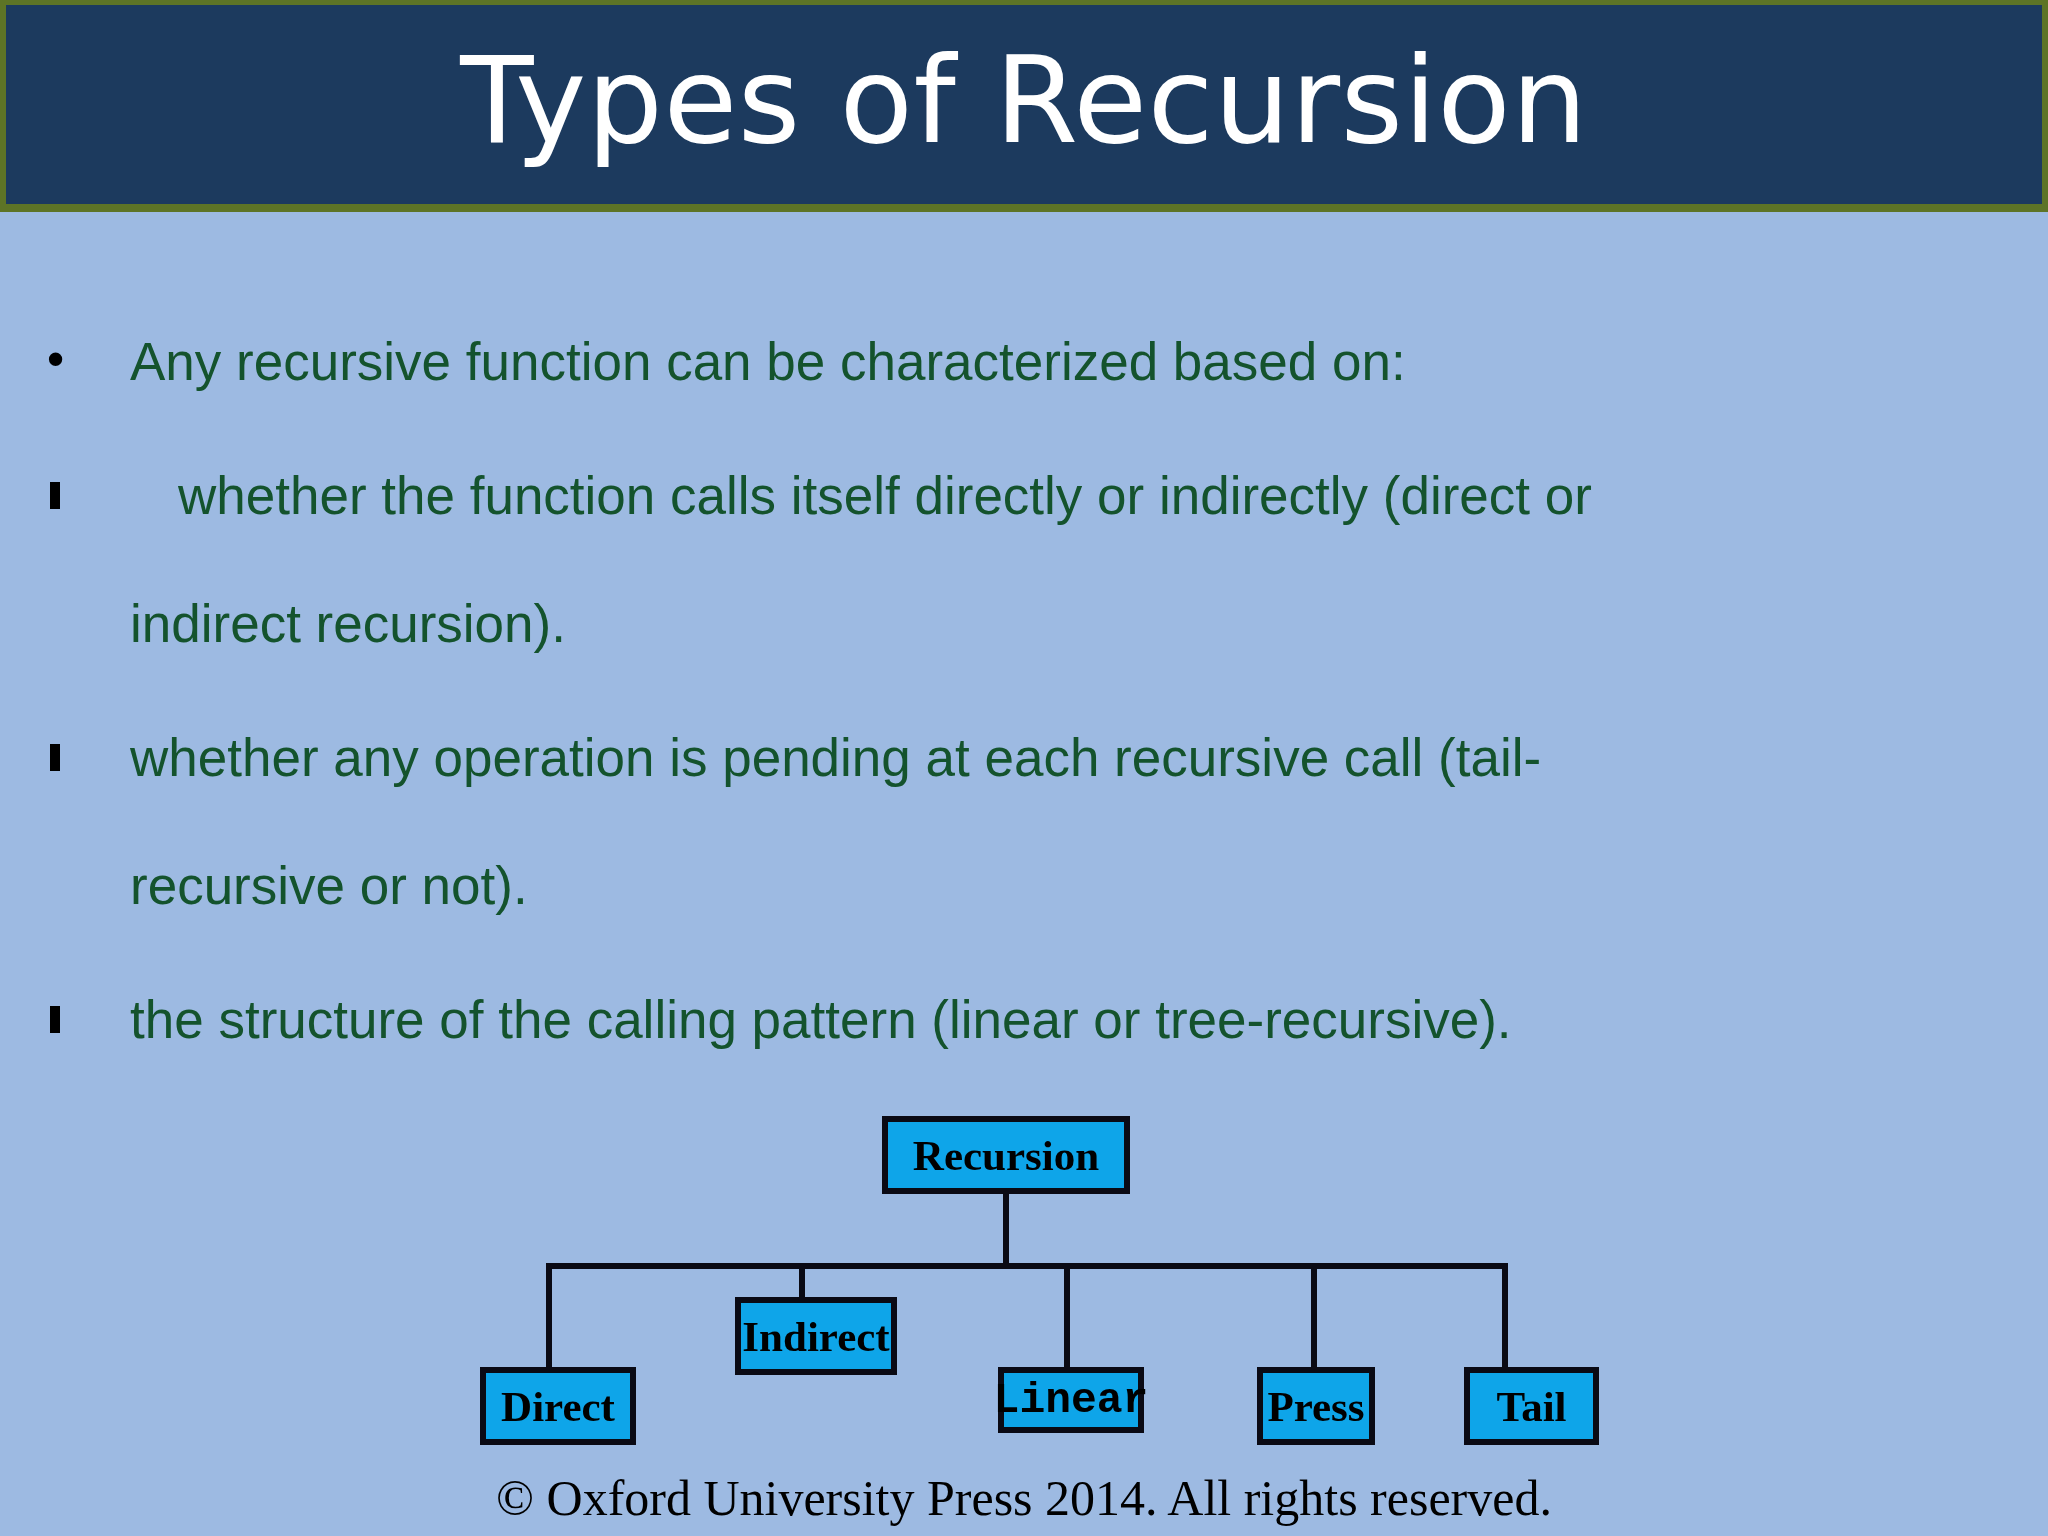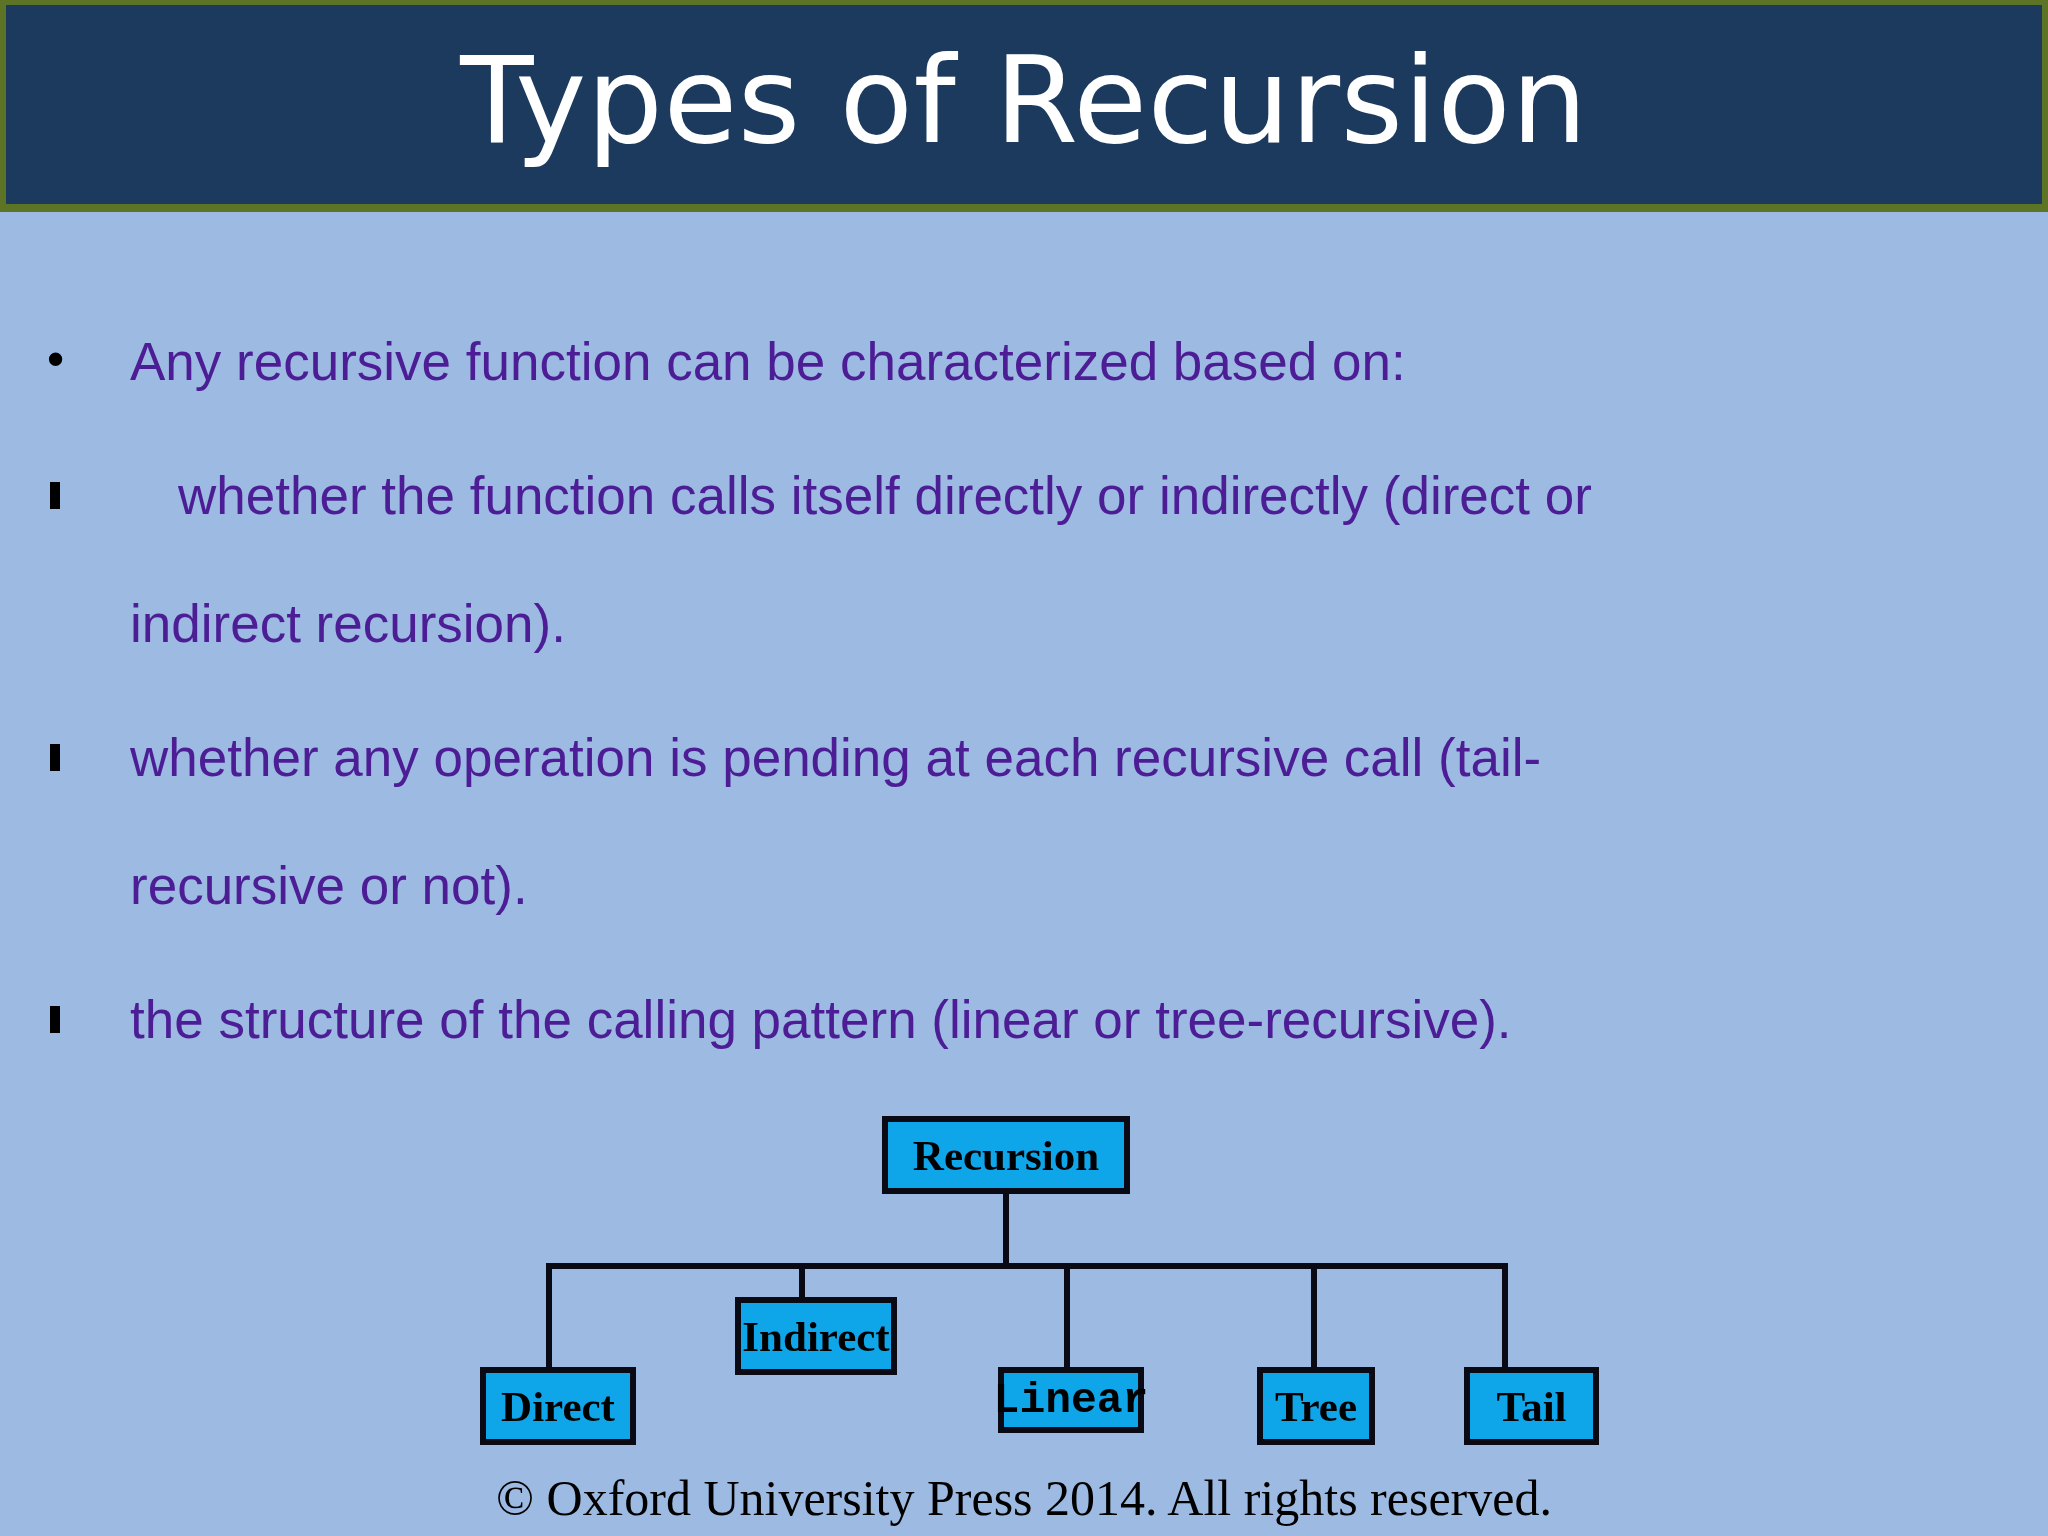--- a/index.html
+++ b/index.html
@@ -77,21 +77,21 @@
     align-items: center;
     height: 62px;
   }
   .marker.square i {
     display: block;
     width: 22px;
     height: 27px;
     background: #000000;
   }
   .btext {
-    color: #4c1d95;
+    color: #14532d;
     font-size: 53px;
     line-height: 64px;
     font-family: "Liberation Sans", sans-serif;
     font-weight: 400;
     white-space: nowrap;
     padding-left: 70px;
   }
   .btext.cont {
     padding-left: 0;
   }
@@ -197,20 +197,20 @@
 
     <div class="line" style="left:546px; top:1263px; width:6px; height:106px;"></div>
     <div class="line" style="left:799px; top:1263px; width:6px; height:106px;"></div>
     <div class="line" style="left:1064px; top:1263px; width:6px; height:106px;"></div>
     <div class="line" style="left:1311px; top:1263px; width:6px; height:106px;"></div>
     <div class="line" style="left:1502px; top:1263px; width:6px; height:106px;"></div>
 
     <div class="node" style="left:480px; top:1367px; width:156px; height:78px;">Direct</div>
     <div class="node" style="left:735px; top:1297px; width:162px; height:78px;">Indirect</div>
     <div class="node" style="left:998px; top:1367px; width:146px; height:66px;font-family:Liberation Mono, monospace;">Linear</div>
-    <div class="node" style="left:1257px; top:1367px; width:118px; height:78px;">Tree</div>
+    <div class="node" style="left:1257px; top:1367px; width:118px; height:78px;">Press</div>
     <div class="node" style="left:1464px; top:1367px; width:135px; height:78px;">Tail</div>
 
   </div>
 
   <div id="footer">© Oxford University Press 2014. All rights reserved.</div>
 
 </div>
 
 </body></html>

